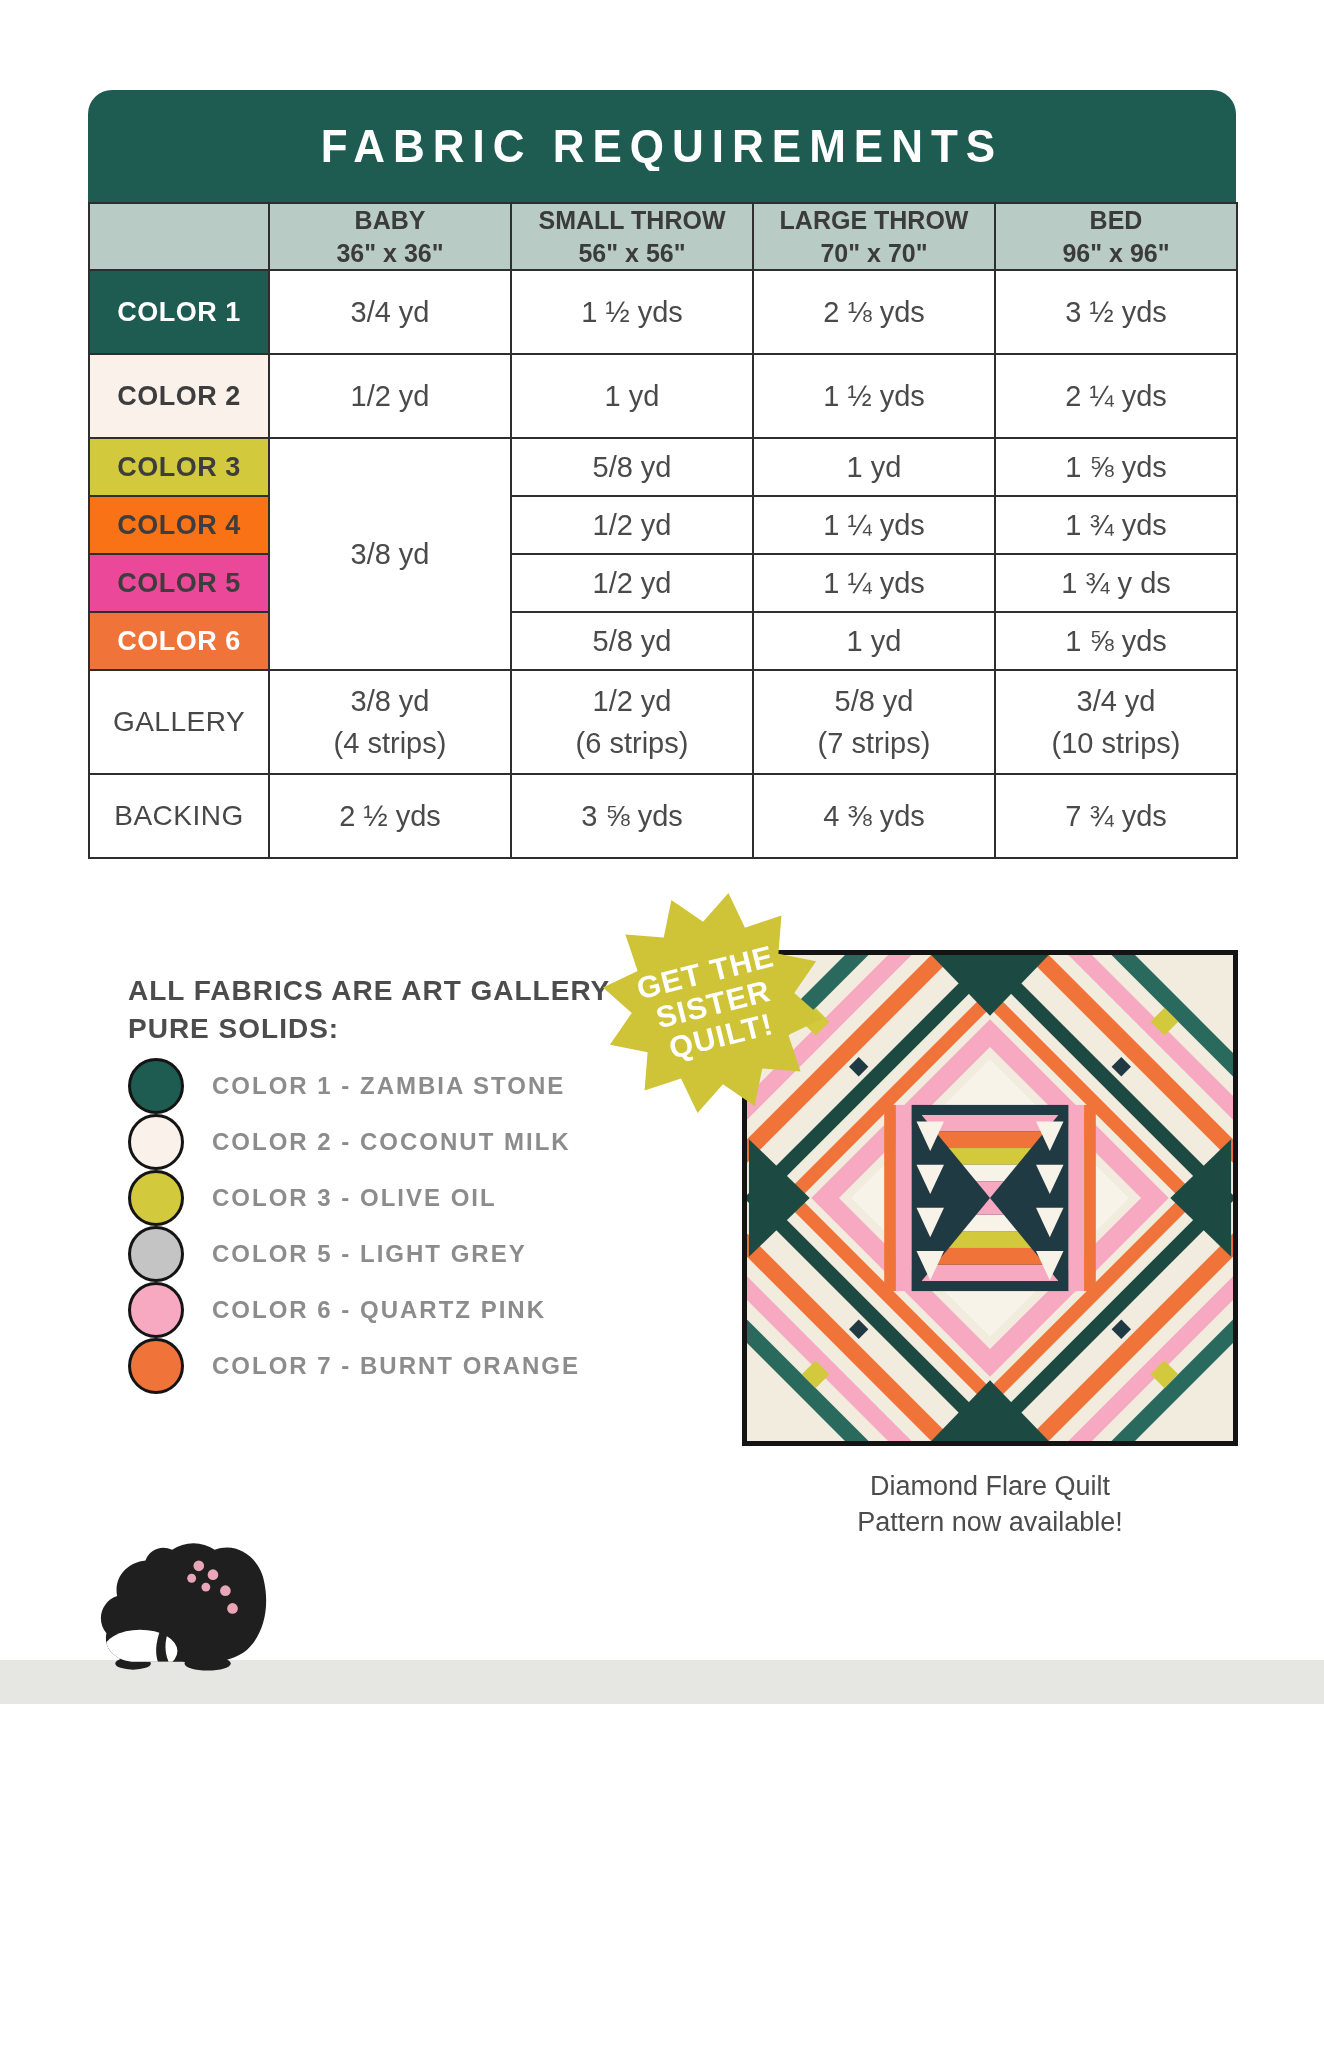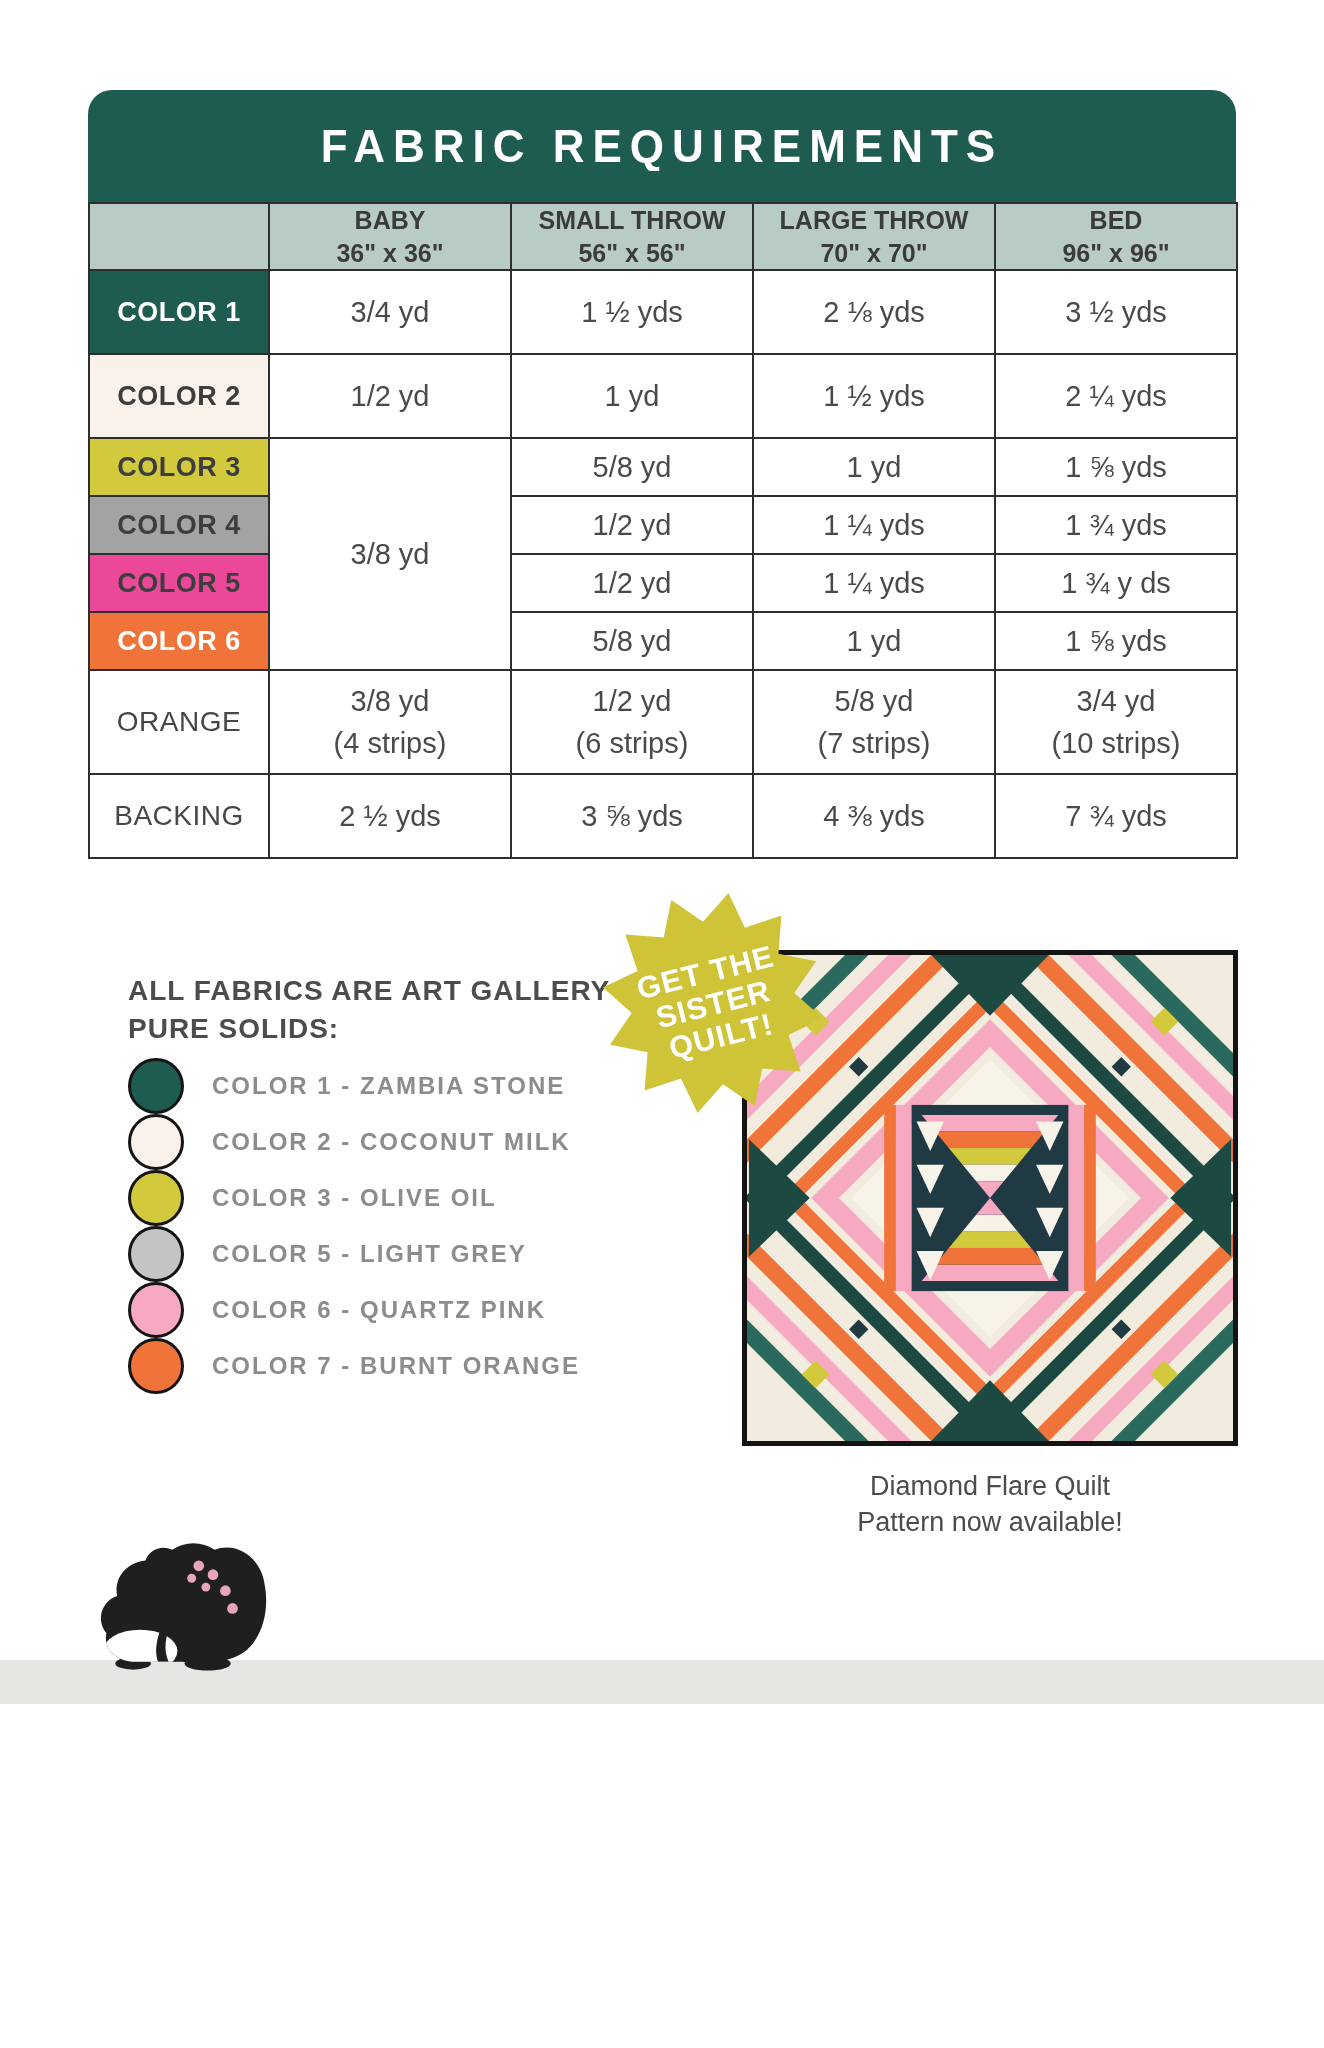--- a/index.html
+++ b/index.html
@@ -101,39 +101,39 @@
           <td>2 ¼ yds</td>
         </tr>
         <tr class="h58">
           <th style="background: rgb(211, 201, 61);">COLOR 3</th>
           <td rowspan="4">3/8 yd</td>
           <td>5/8 yd</td>
           <td>1 yd</td>
           <td>1 ⅝ yds</td>
         </tr>
         <tr class="h58">
-          <th style="background: #a3a3a3;">COLOR 4</th>
+          <th style="background: #f97316;">COLOR 4</th>
           <td>1/2 yd</td>
           <td>1 ¼ yds</td>
           <td>1 ¾ yds</td>
         </tr>
         <tr class="h58">
           <th style="background: #ec4899;">COLOR 5</th>
           <td>1/2 yd</td>
           <td>1 ¼ yds</td>
           <td>1 ¾ y ds</td>
         </tr>
         <tr class="h58">
           <th class="light" style="background: rgb(240, 116, 58);">COLOR 6</th>
           <td>5/8 yd</td>
           <td>1 yd</td>
           <td>1 ⅝ yds</td>
         </tr>
         <tr class="h104">
-          <th class="plain">ORANGE</th>
+          <th class="plain">GALLERY</th>
           <td>
               <span class="amt">3/8 yd</span>
               <span class="strips">(4 strips)</span>
             </td>
           <td>
               <span class="amt">1/2 yd</span>
               <span class="strips">(6 strips)</span>
             </td>
           <td>
               <span class="amt">5/8 yd</span>

